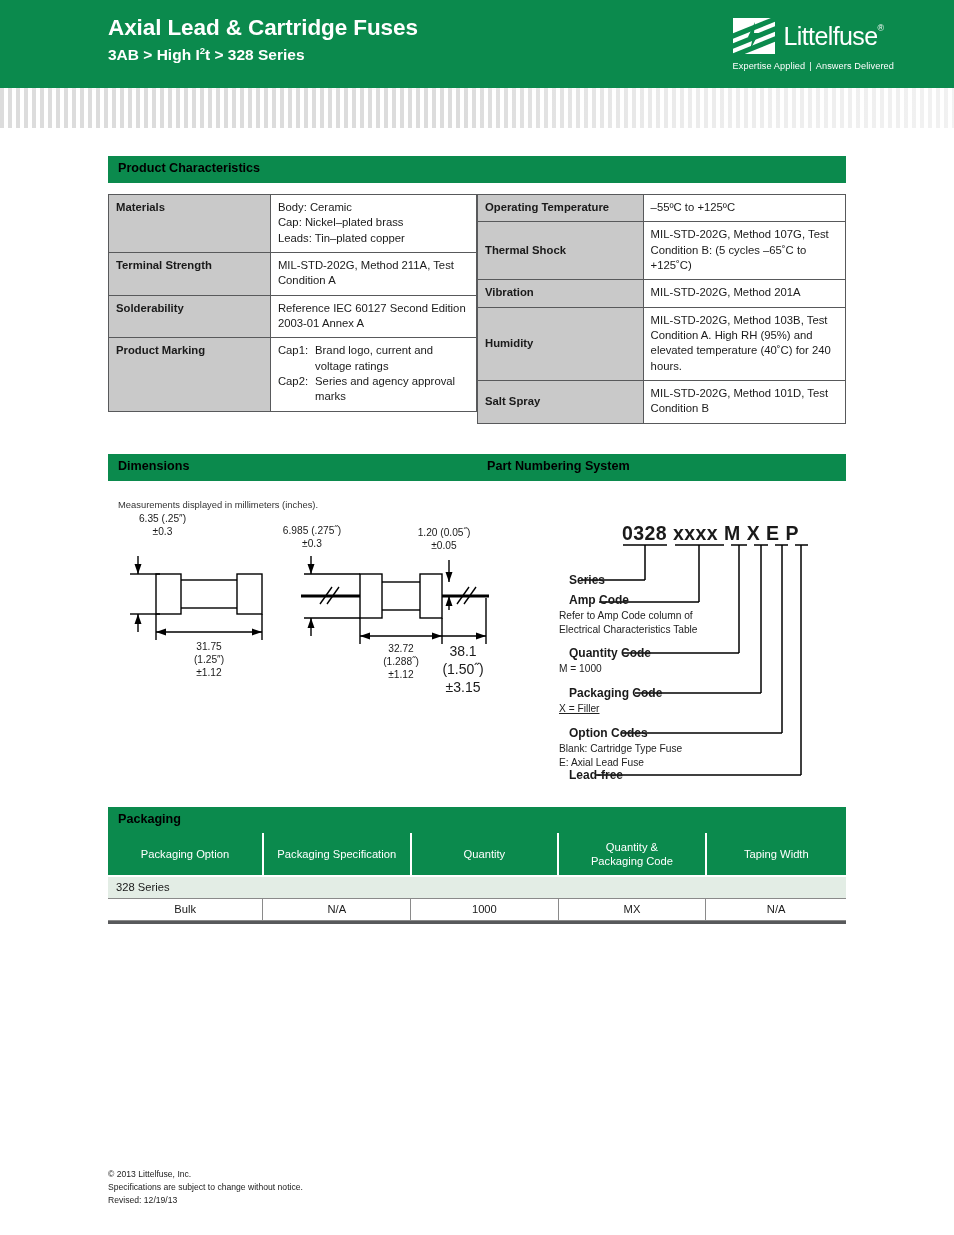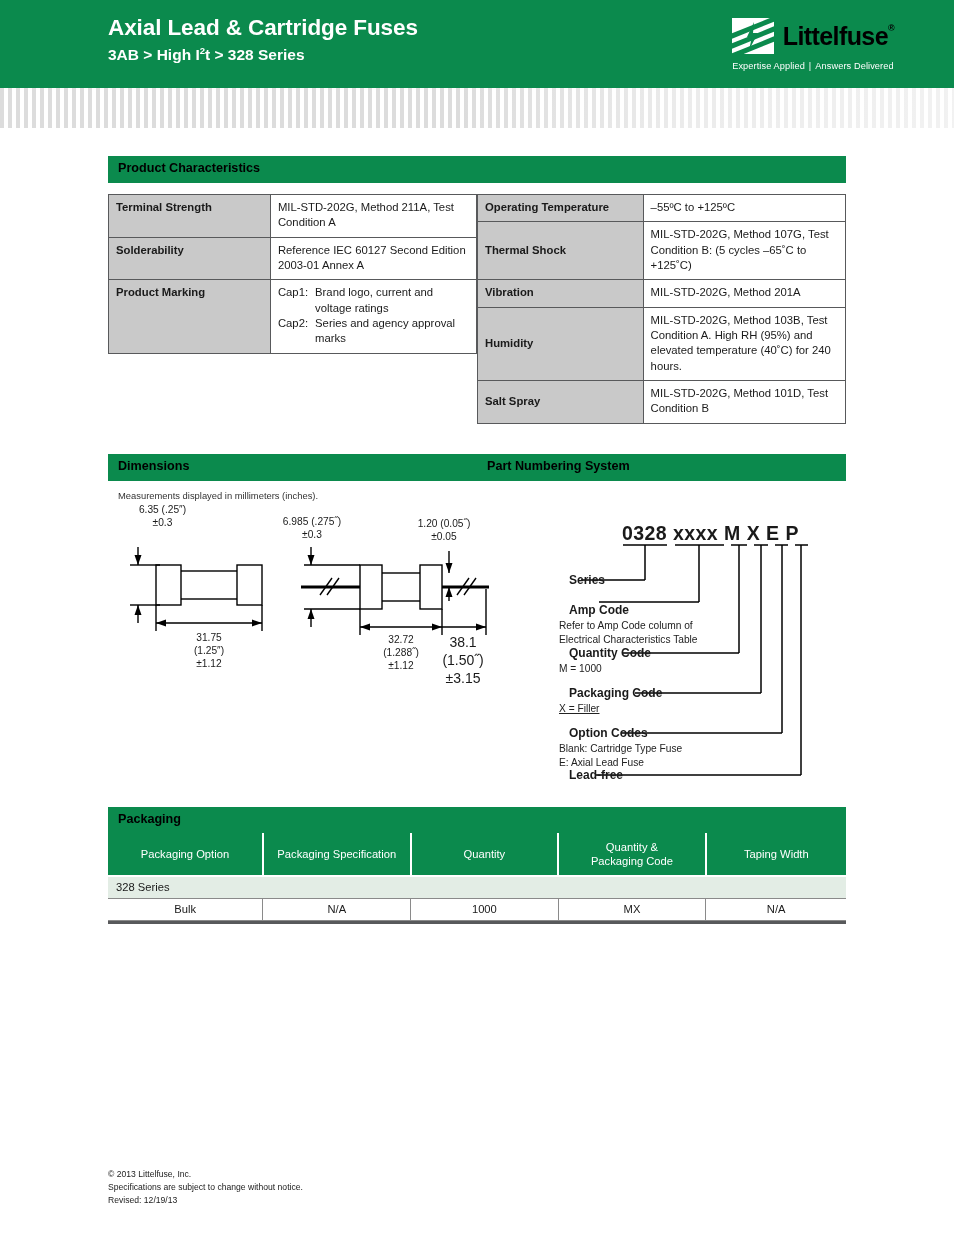--- a/index.html
+++ b/index.html
@@ -62,23 +62,23 @@
   .logo-mark .s1 { top: 7px; }
   .logo-mark .s2 { top: 17px; }
   .logo-mark .s3 { top: 27px; }
   .logo-mark .bolt {
     position: absolute;
     left: 13px; top: 4px;
     width: 15px; height: 28px;
     color: #0b8a4d;
   }
   .logo-word {
-    color: #000000;
+    color: #ffffff;
     font-size: 25px;
-    font-weight: bold;
+    font-weight: normal;
     letter-spacing: -0.6px;
     line-height: 1;
     position: relative;
   }
   .logo-word sup { font-size: 9px; vertical-align: top; }
   .logo-tag {
     color: #ffffff;
     font-size: 9.2px;
     margin-top: 7px;
     letter-spacing: 0.1px;
@@ -151,21 +151,21 @@
 
   .marking-grid { display: table; width: 100%; }
   .marking-row { display: table-row; }
   .marking-lbl, .marking-txt { display: table-cell; vertical-align: top; }
   .marking-lbl { white-space: nowrap; padding-right: 7px; }
 
   
   .dim-note {
     font-size: 9.4px;
     color: #333;
-    margin: 9px 0 0 10px;
+    margin: 18px 0 0 10px;
   }
   .dim-canvas { position: relative; height: 185px; margin-top: 2px; }
   .dim-canvas svg { position: absolute; left: 0; top: 0; }
 
   
   .pn-area { position: relative; height: 300px; margin-top: 4px; }
   .pn-code {
     position: absolute;
     left: 145px; top: 37px;
     font-size: 19.5px;
@@ -263,20 +263,26 @@
 
   <div style="height:28px;"></div>
   <div class="section-bar">Product Characteristics</div>
 
   <div class="two-col" style="margin-top:11px;">
 
     <div class="col">
       <table class="spec">
         <tbody>
           <tr>
+            <td class="key">Materials</td>
+            <td class="val" style="white-space:pre-line;">Body: Ceramic
+Cap: Nickel–plated brass
+Leads: Tin–plated copper</td>
+          </tr>
+          <tr>
             <td class="key">Terminal Strength</td>
             <td class="val">MIL-STD-202G, Method 211A, Test Condition A</td>
           </tr>
           <tr>
             <td class="key">Solderability</td>
             <td class="val">Reference IEC 60127 Second Edition 2003-01 Annex A</td>
           </tr>
           <tr>
             <td class="key">Product Marking</td>
             <td class="val">
@@ -463,21 +469,21 @@
 
             <line x1="324" y1="60" x2="324" y2="290"></line>
             <line x1="324" y1="290" x2="118" y2="290"></line>
           </g>
         </svg>
 
         <div class="pn-labels">
           <div class="pn-item" style="top:88px;">
             <div class="pn-title">Series</div>
           </div>
-          <div class="pn-item" style="top:118px;">
+          <div class="pn-item" style="top:108px;">
             <div class="pn-title">Amp Code</div>
             <div class="pn-desc" style="white-space:pre-line;">Refer to Amp Code column of
 Electrical Characteristics Table</div>
           </div>
           <div class="pn-item" style="top:161px;">
             <div class="pn-title">Quantity Code</div>
             <div class="pn-desc" style="white-space:pre-line;">M  =  1000</div>
           </div>
           <div class="pn-item" style="top:201px;">
             <div class="pn-title">Packaging Code</div>

